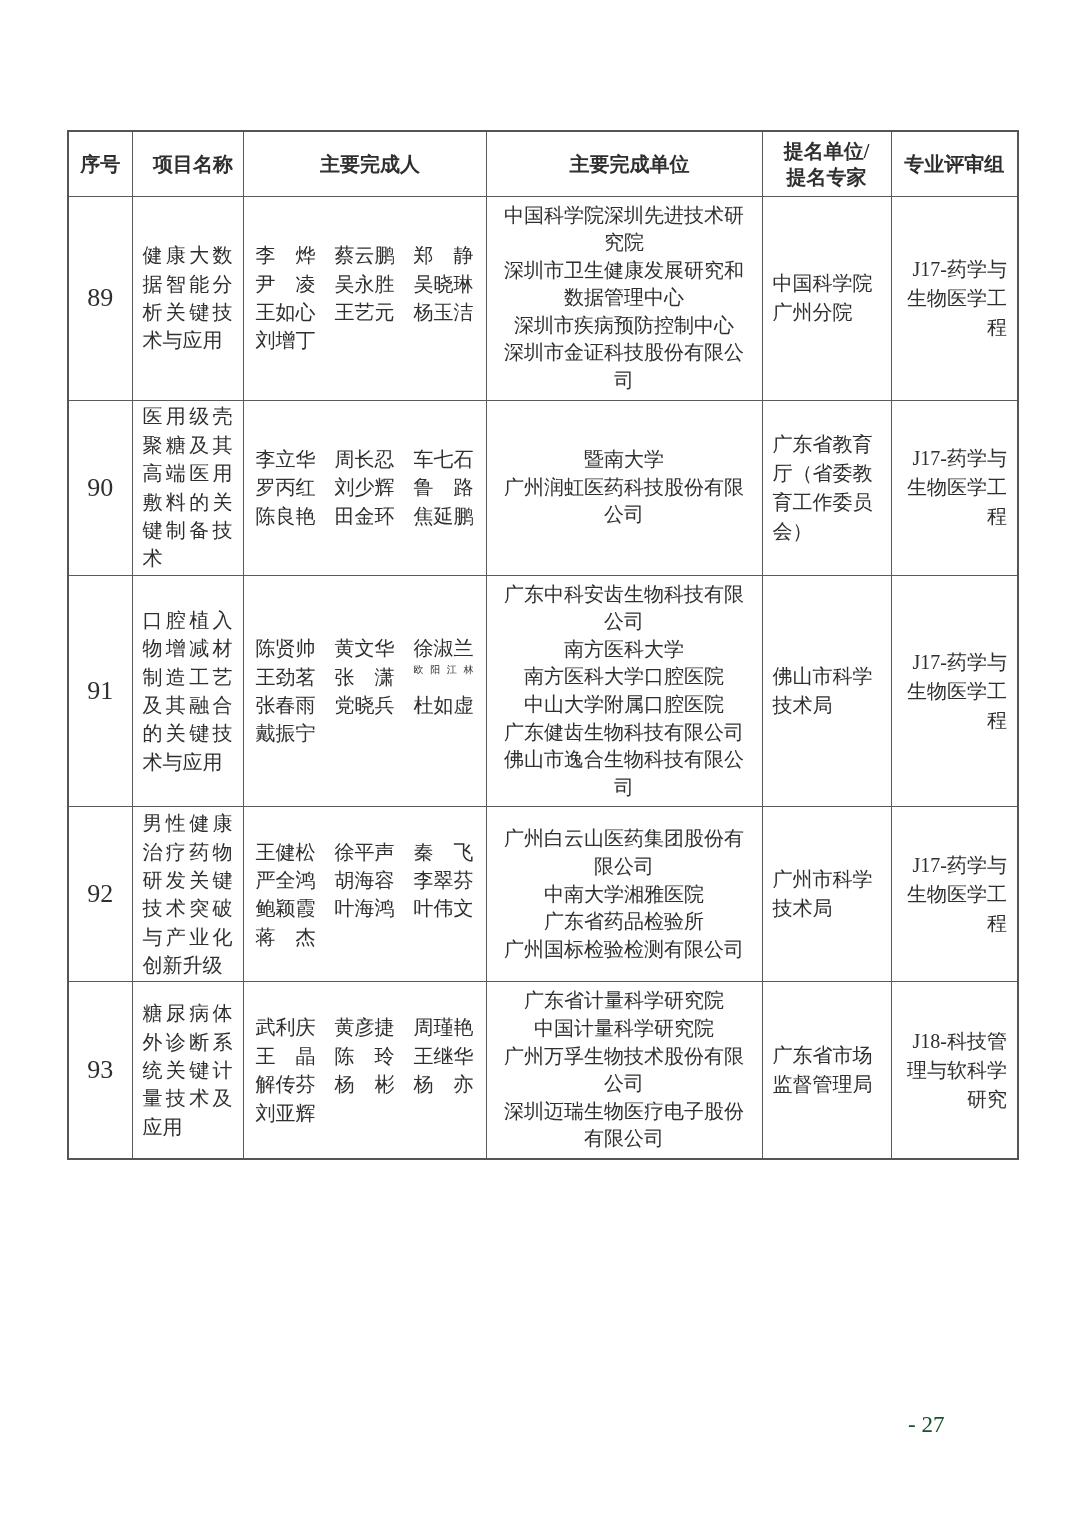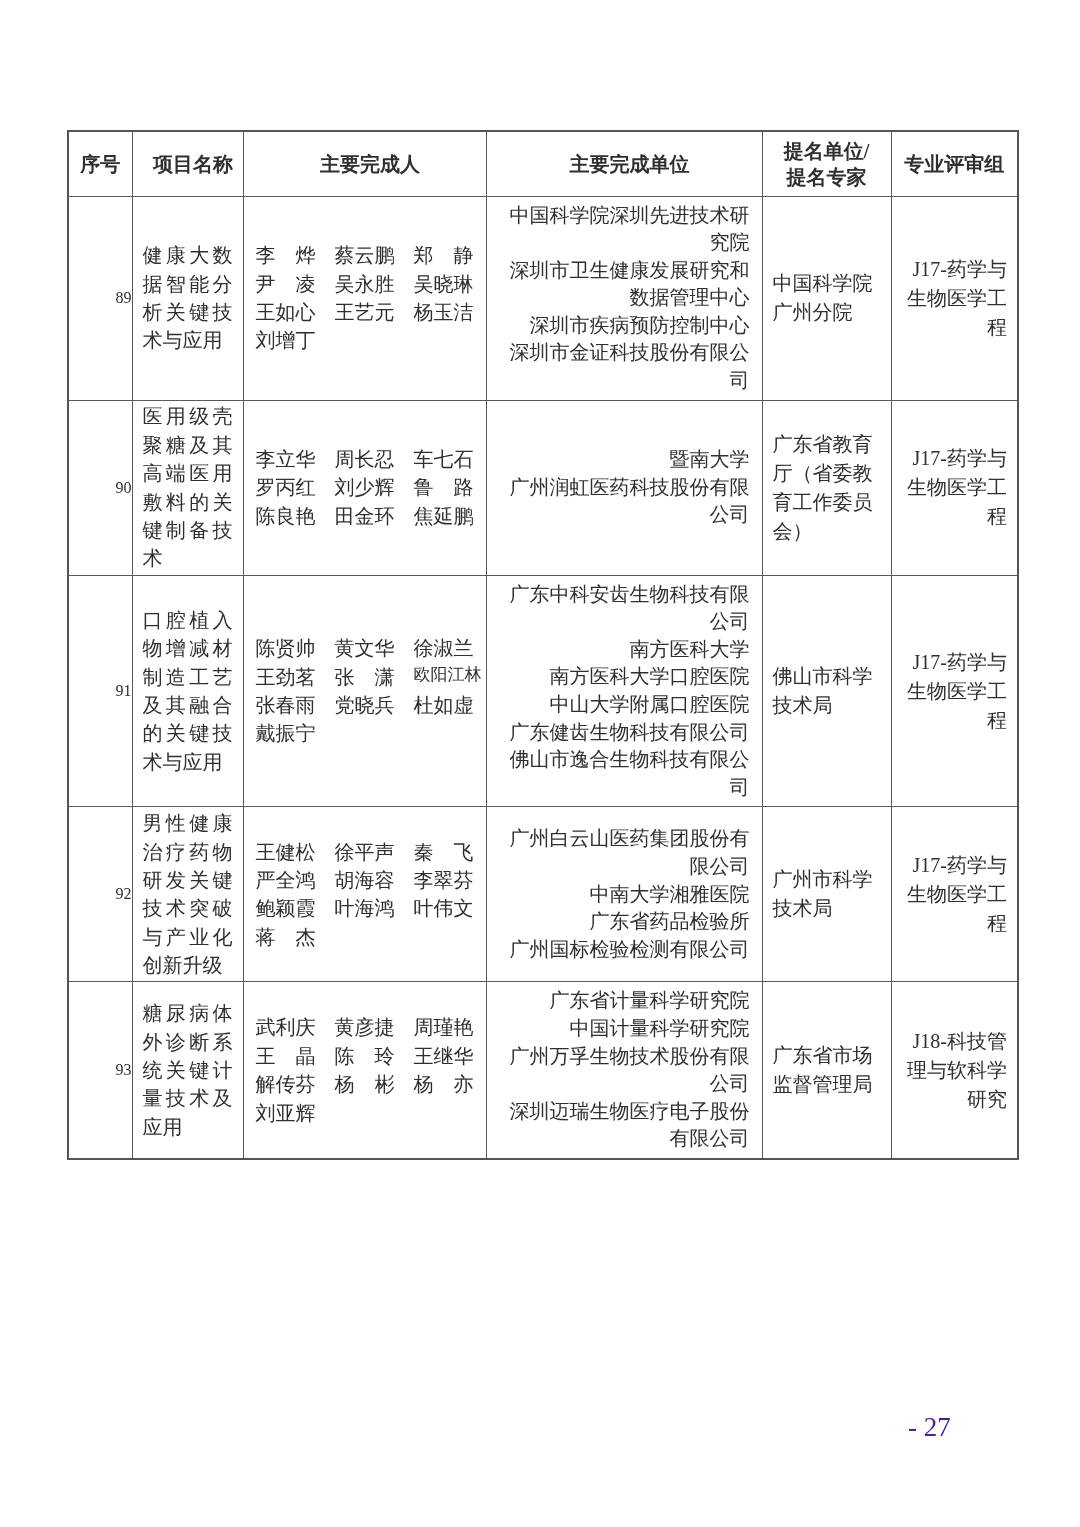--- a/index.html
+++ b/index.html
@@ -47,22 +47,22 @@
     padding-left: 11px;
   }
   
   tbody tr:nth-child(1) { height: 193px; }
   tbody tr:nth-child(2) { height: 175px; }
   tbody tr:nth-child(3) { height: 223px; }
   tbody tr:nth-child(4) { height: 175px; }
   tbody tr:nth-child(5) { height: 169px; }
 
   td.c-index {
-    text-align: right;
-    font-size: 16px;
+    text-align: center;
+    font-size: 26px;
   }
   td.c-project { padding: 0 10px; margin-top: 48px; }
   .project-text {
     text-align: justify;
     text-justify: inter-ideograph;
     line-height: 1.42;
   }
   td.c-names { padding: 2px 12px; }
   .names-grid {
     display: grid;
@@ -70,45 +70,45 @@
     justify-content: space-between;
     line-height: 1.42;
   }
   .name {
     display: block;
     white-space: nowrap;
     text-align: justify;
     text-align-last: justify;
   }
   .name.long {
-    font-size: 17px;
+    font-size: 10px;
     letter-spacing: 0;
   }
   td.c-units {
     padding: 5px 12px;
     line-height: 1.38;
   }
   .unit-line {
-    text-align: right;
+    text-align: center;
   }
   td.c-nominator {
     padding: 12px 10px;
     line-height: 1.45;
   }
   td.c-group {
     text-align: right;
     padding: 0 10px;
     line-height: 1.45;
   }
   .page-num {
     position: absolute;
     left: 908px;
     top: 1412px;
-    font-size: 27px;
-    color: #4c1d95;
+    font-size: 23px;
+    color: #14532d;
   }
 </style>
 </head>
 <body>
 
 <div class="sheet">
 
   <table class="projects-table">
     <colgroup>
       <col style="width:64px">

